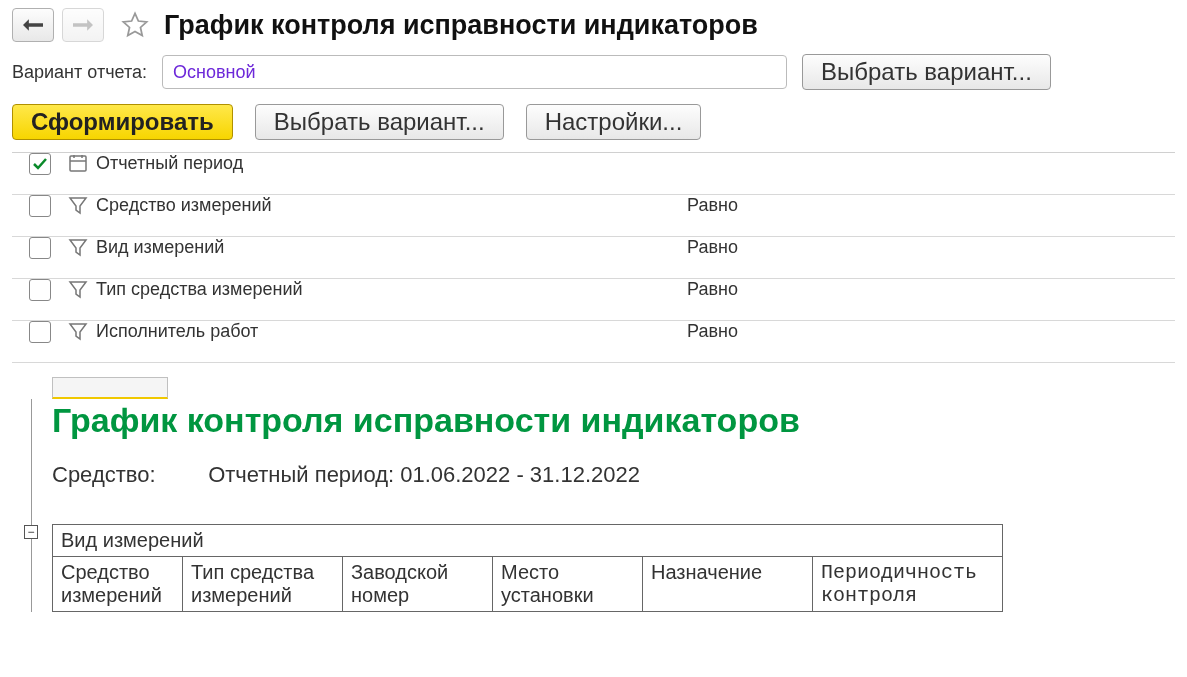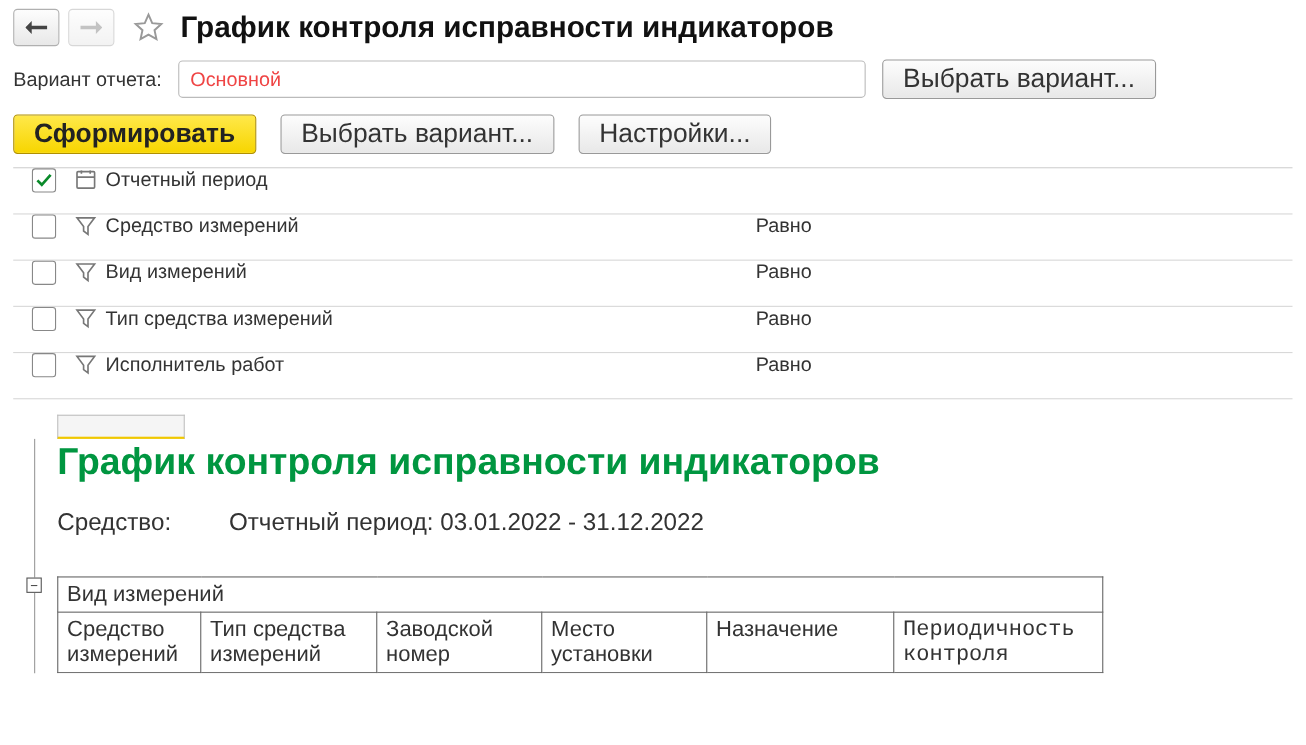--- a/index.html
+++ b/index.html
@@ -63,21 +63,21 @@
       color: #333;
     }
     .variant-input {
       flex: 1;
       max-width: 625px;
       height: 34px;
       border: 1px solid #bbb;
       border-radius: 4px;
       padding: 0 10px;
       font-size: 18px;
-      color: #ef4444;
+      color: #6d28d9;
       background: #fff;
     }
     .btn {
       height: 36px;
       padding: 0 18px;
       background: linear-gradient(#fdfdfd, #e8e8e8);
       border: 1px solid #999;
       border-radius: 4px;
       font-size: 24px;
       color: #333;
@@ -336,21 +336,21 @@
     <div class="gutter-vline"></div>
     <div class="collapse-box" style="position:absolute; left:12px; top:88px;">−</div>
   </div>
   <div class="report-content">
     <div class="report-top-row">
       <div class="gutter-corner" style="margin-left:0;"></div>
     </div>
     <h2 class="report-title">График контроля исправности индикаторов</h2>
     <div class="report-params">
       <span class="report-params-label">Средство:</span>
-      <span>Отчетный период: 03.01.2022 - 31.12.2022</span>
+      <span>Отчетный период: 01.06.2022 - 31.12.2022</span>
     </div>
     <table class="report-table">
       <tbody>
           <tr class="group-row">
         <td colspan="6">Вид измерений</td>
       </tr>
       <tr id="report-header-row">
             <th style="width: 130px;">Средство измерений</th>
             <th style="width: 160px;">Тип средства измерений</th>
             <th style="width: 150px;">Заводской номер</th>

